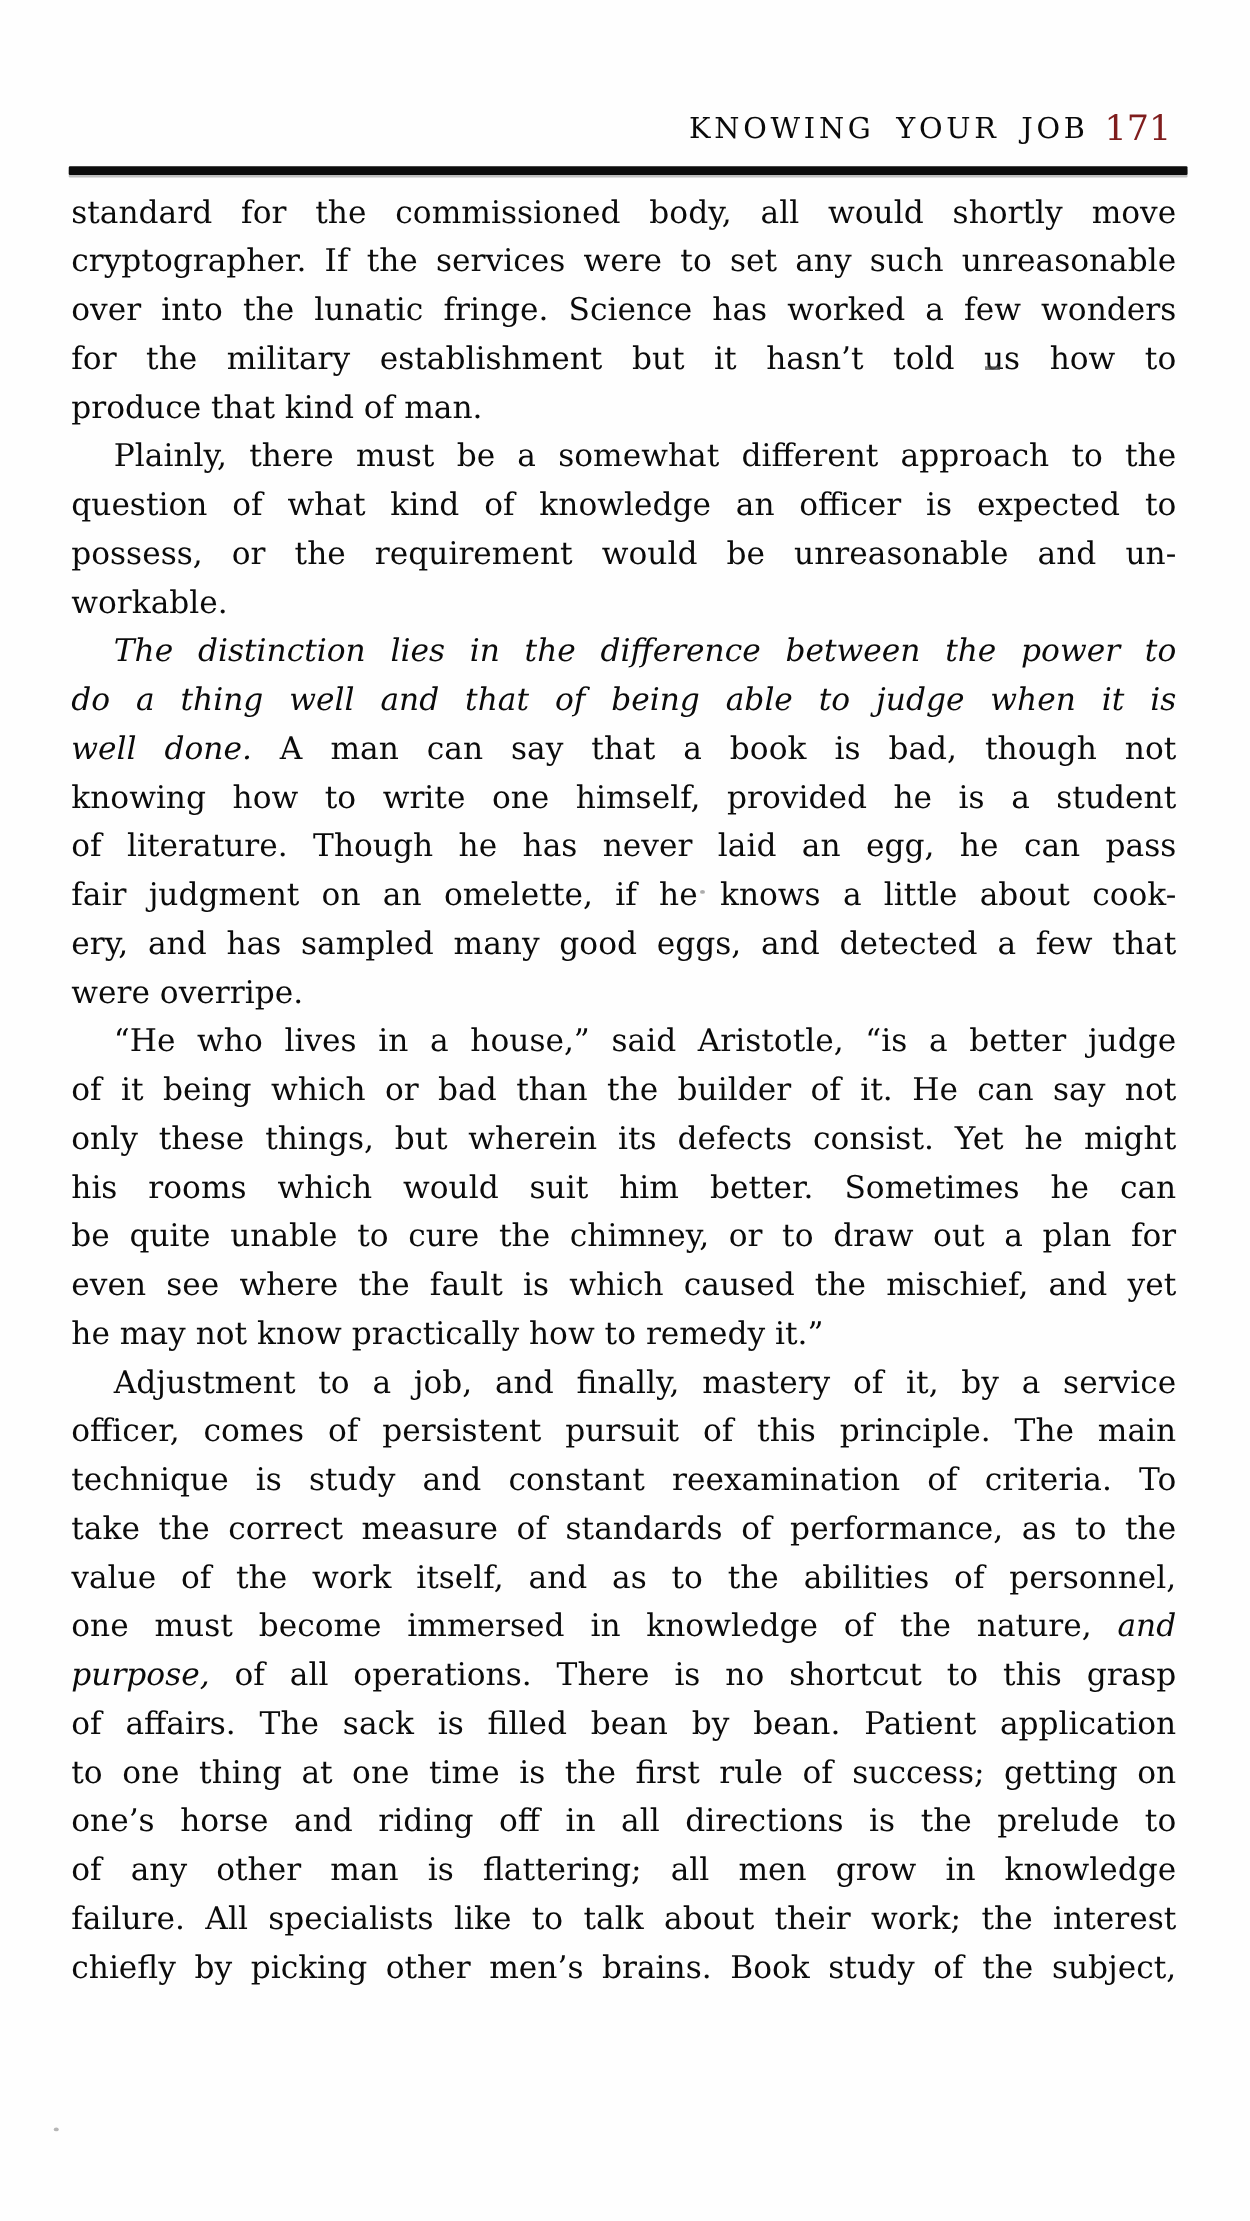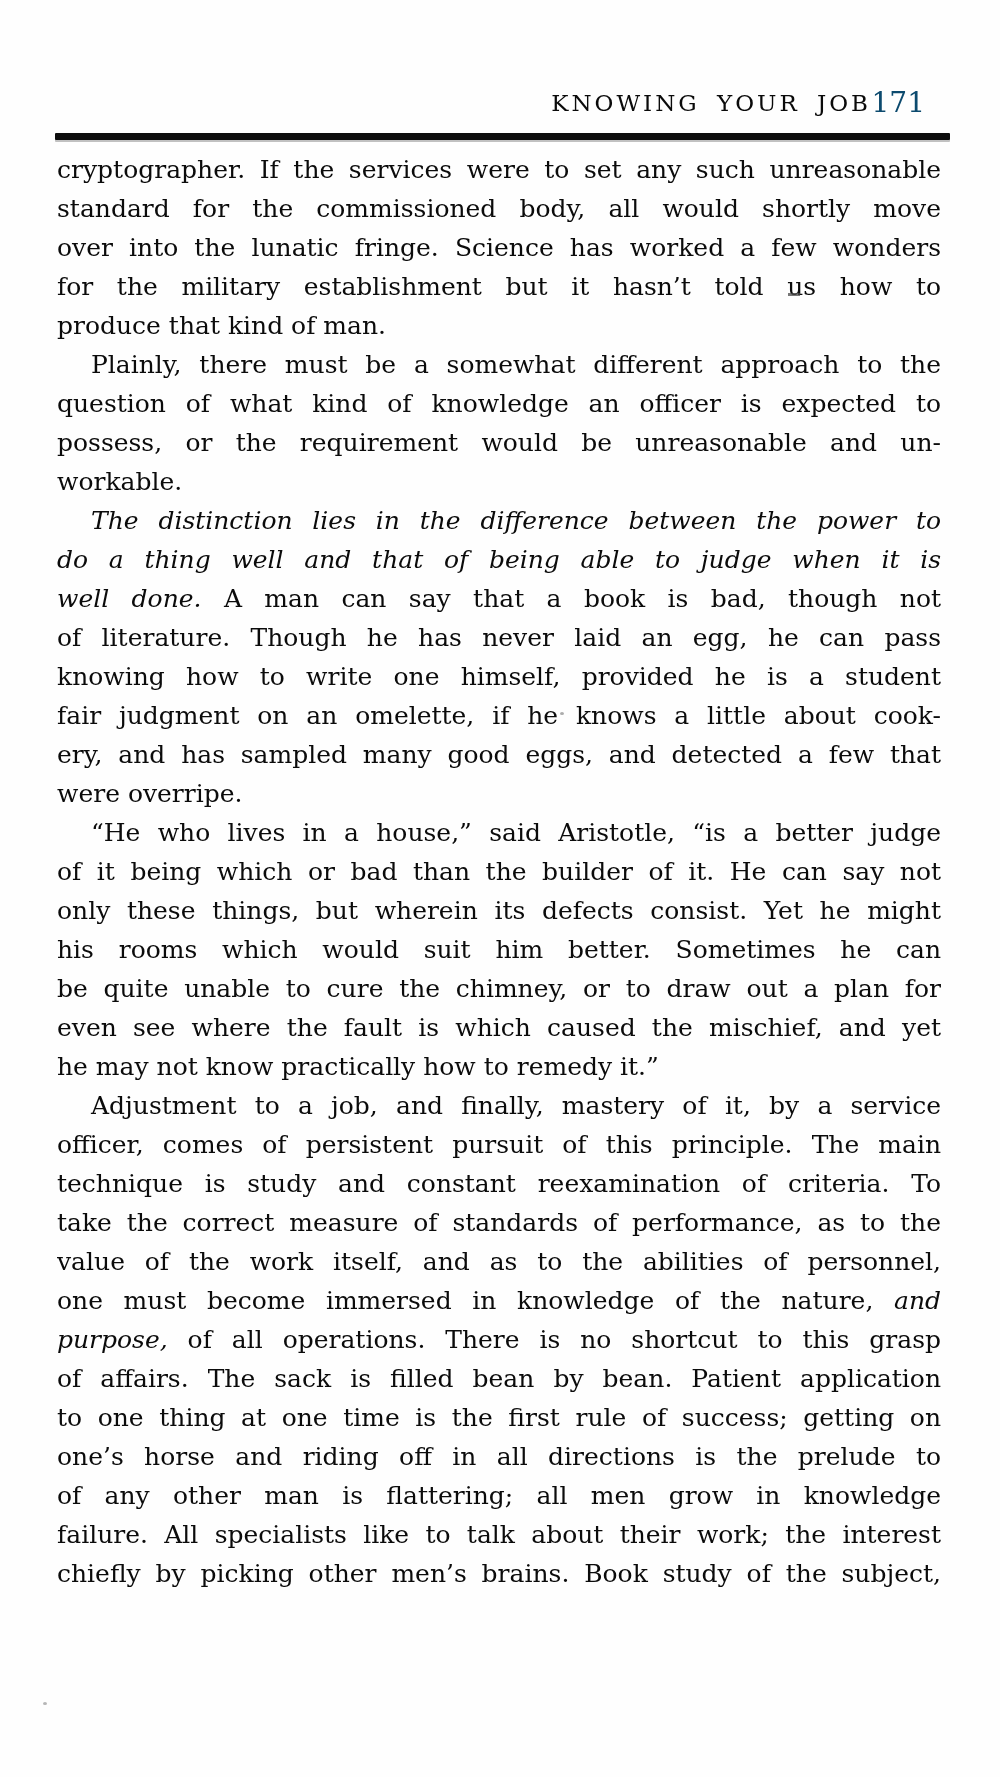--- a/index.html
+++ b/index.html
@@ -31,24 +31,24 @@
     top: 4px;
     text-align: right;
     font-size: 23px;
     letter-spacing: 3px;
     word-spacing: 7px;
     font-weight: 500;
     color: #0a0a0a;
   }
   .head-page-number {
     position: absolute;
-    right: 16px;
+    right: 4px;
     top: 0;
     font-size: 28px;
-    color: #0c4a6e;
+    color: #7f1d1d;
   }
   .head-rule {
     position: absolute;
     left: 55px;
     top: 133px;
     width: 895px;
     height: 7px;
     background: #0d0d0d;
     border-radius: 1px;
     box-shadow: 0 2px 0 rgba(10,10,10,0.25);
@@ -94,34 +94,34 @@
 <div class="page">
 
   <div class="running-head">
     <div class="head-title">KNOWING YOUR JOB</div>
     <div class="head-page-number">171</div>
   </div>
 
   <div class="head-rule"></div>
 
   <div class="body-text">
+      <div class="line"><span>standard for the commissioned body, all would shortly move</span></div>
       <div class="line"><span>cryptographer. If the services were to set any such unreasonable</span></div>
-      <div class="line"><span>standard for the commissioned body, all would shortly move</span></div>
       <div class="line"><span>over into the lunatic fringe. Science has worked a few wonders</span></div>
       <div class="line"><span>for the military establishment but it hasn’t told us how to</span></div>
       <div class="line last"><span>produce that kind of man.</span></div>
       <div class="line indent"><span>Plainly, there must be a somewhat different approach to the</span></div>
       <div class="line"><span>question of what kind of knowledge an officer is expected to</span></div>
       <div class="line"><span>possess, or the requirement would be unreasonable and un-</span></div>
       <div class="line last"><span>workable.</span></div>
       <div class="line indent"><span class="it">The distinction lies in the difference between the power to</span></div>
       <div class="line"><span class="it">do a thing well and that of being able to judge when it is</span></div>
       <div class="line"><span class="it">well done.</span><span> A man can say that a book is bad, though not</span></div>
+      <div class="line"><span>knowing how to write one himself, provided he is a student</span></div>
       <div class="line"><span>of literature. Though he has never laid an egg, he can pass</span></div>
-      <div class="line"><span>knowing how to write one himself, provided he is a student</span></div>
       <div class="line"><span>fair judgment on an omelette, if he knows a little about cook-</span></div>
       <div class="line"><span>ery, and has sampled many good eggs, and detected a few that</span></div>
       <div class="line last"><span>were overripe.</span></div>
       <div class="line indent"><span>“He who lives in a house,” said Aristotle, “is a better judge</span></div>
       <div class="line"><span>of it being which or bad than the builder of it. He can say not</span></div>
       <div class="line"><span>only these things, but wherein its defects consist. Yet he might</span></div>
       <div class="line"><span>his rooms which would suit him better. Sometimes he can</span></div>
       <div class="line"><span>be quite unable to cure the chimney, or to draw out a plan for</span></div>
       <div class="line"><span>even see where the fault is which caused the mischief, and yet</span></div>
       <div class="line last"><span>he may not know practically how to remedy it.”</span></div>

